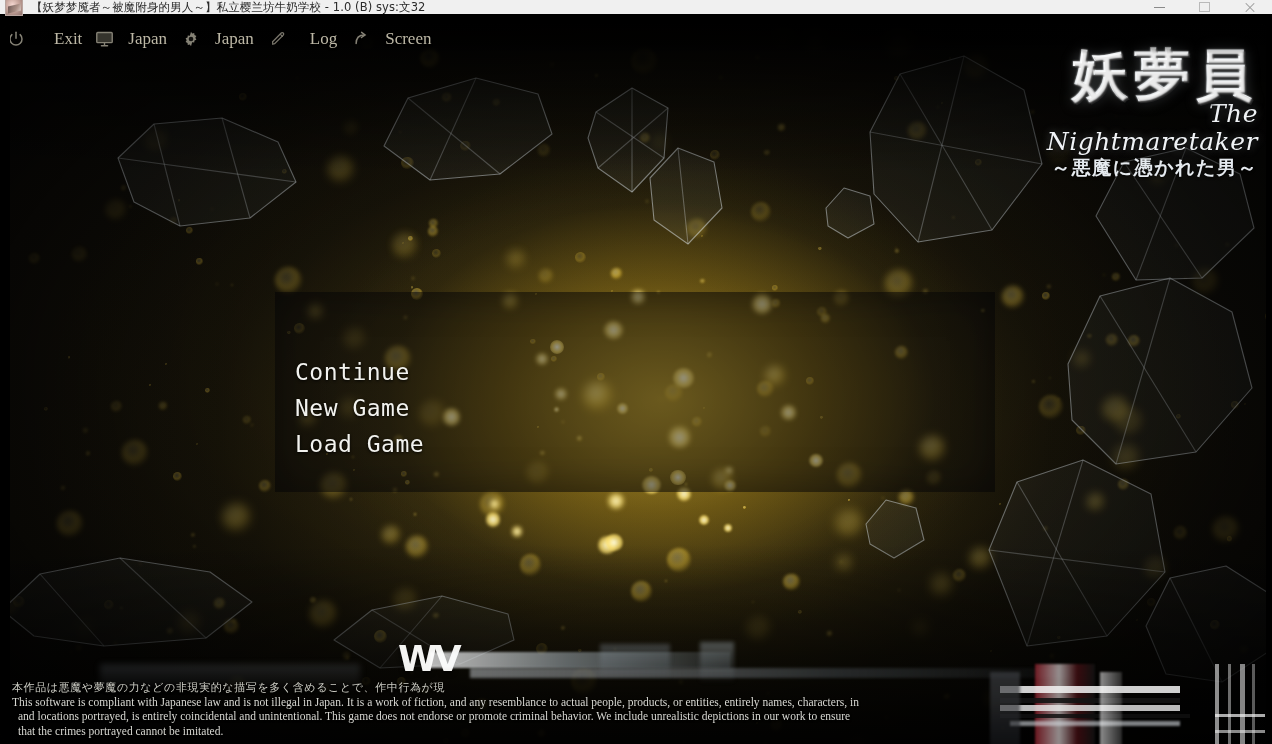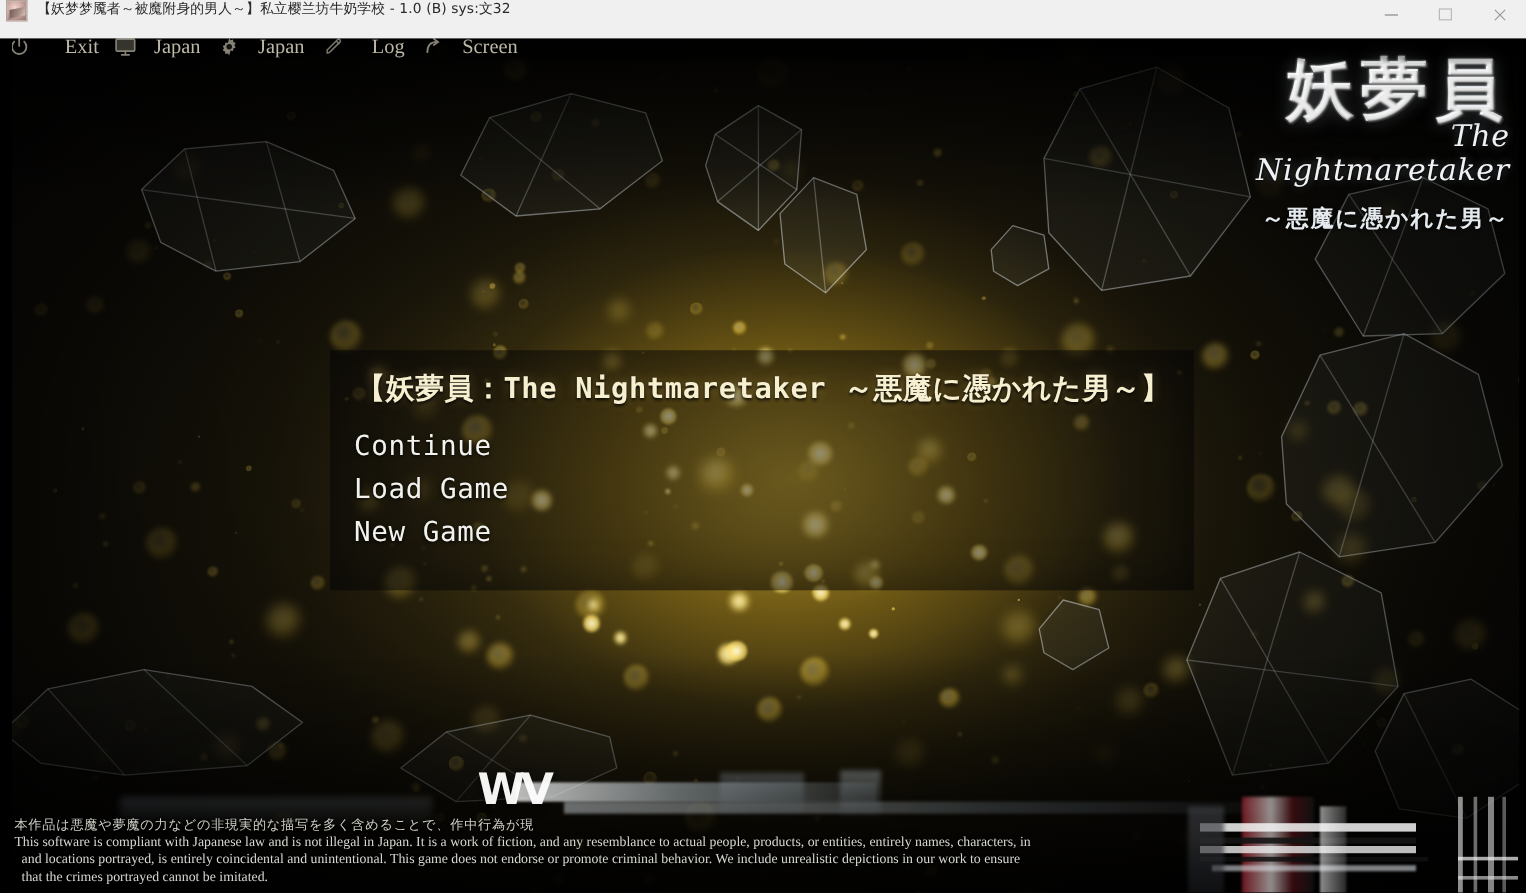--- a/index.html
+++ b/index.html
@@ -13,23 +13,23 @@
   #app {
     position: relative;
     width: 1272px; height: 744px;
     overflow: hidden;
     background: #000;
   }
 
   
   .titlebar {
     position: absolute; top: 0; left: 0;
-    width: 1272px; height: 32px;
+    width: 1272px; height: 14px;
     background: #f0f0f0;
-    display: flex; 
+    display: flex; align-items: center;
     z-index: 60;
   }
   .tb-icon {
     width: 18px; height: 18px; margin-left: 5px; margin-right: 8px;
     flex: 0 0 auto;
     background:
       radial-gradient(circle at 40% 35%, #f3d6cf 0%, #c9a79e 45%, #8e726c 100%);
     border: 1px solid #b8a59f;
     position: relative; overflow: hidden;
   }
@@ -182,21 +182,21 @@
     margin-top: -2px;
     color: #f0f3f6;
     letter-spacing: .5px;
     text-shadow: 0 1px 3px rgba(0,0,0,.95), 0 0 8px rgba(200,210,220,.4);
   }
   .logo-sub2 {
     font-family: "DejaVu Serif", "Liberation Serif", serif;
     font-weight: bold;
     font-size: 19px;
     line-height: 1.2;
-    margin-top: 16px;
+    margin-top: 1px;
     color: #e5eaef;
     letter-spacing: 1.5px;
     text-shadow: 0 1px 3px rgba(0,0,0,.95);
   }
 
   
   .menu-panel {
     position: absolute;
     left: 275px; top: 268px;
     width: 720px; height: 200px;
@@ -791,25 +791,24 @@
       </div>
     </div>
 
     <div class="logo">
       <div class="logo-main">妖夢員</div>
       <div class="logo-sub">The Nightmaretaker</div>
       <div class="logo-sub2">～悪魔に憑かれた男～</div>
     </div>
 
     <div class="menu-panel">
-      <div class="menu-title">【妖夢員：The Nightmaretaker ～悪魔に憑かれた男～】</div>
       <div class="menu-items">
         <div class="menu-item">Continue</div>
+        <div class="menu-item">New Game</div>
         <div class="menu-item">Load Game</div>
-        <div class="menu-item">New Game</div>
       </div>
     </div>
 
     <div class="wv-mark">WV</div>
 
     <div class="streak" style="left:430px; top:628px; width:300px; height:16px;
          background:linear-gradient(90deg, rgba(255,255,255,.72) 0%, rgba(200,215,225,.45) 45%, rgba(140,160,175,.12) 100%);
          filter:blur(1px);"></div>
     <div class="streak" style="left:470px; top:644px; width:600px; height:10px;
          background:linear-gradient(90deg, rgba(225,232,238,.45) 0%, rgba(150,165,180,.22) 60%, rgba(80,95,110,.05) 100%);

